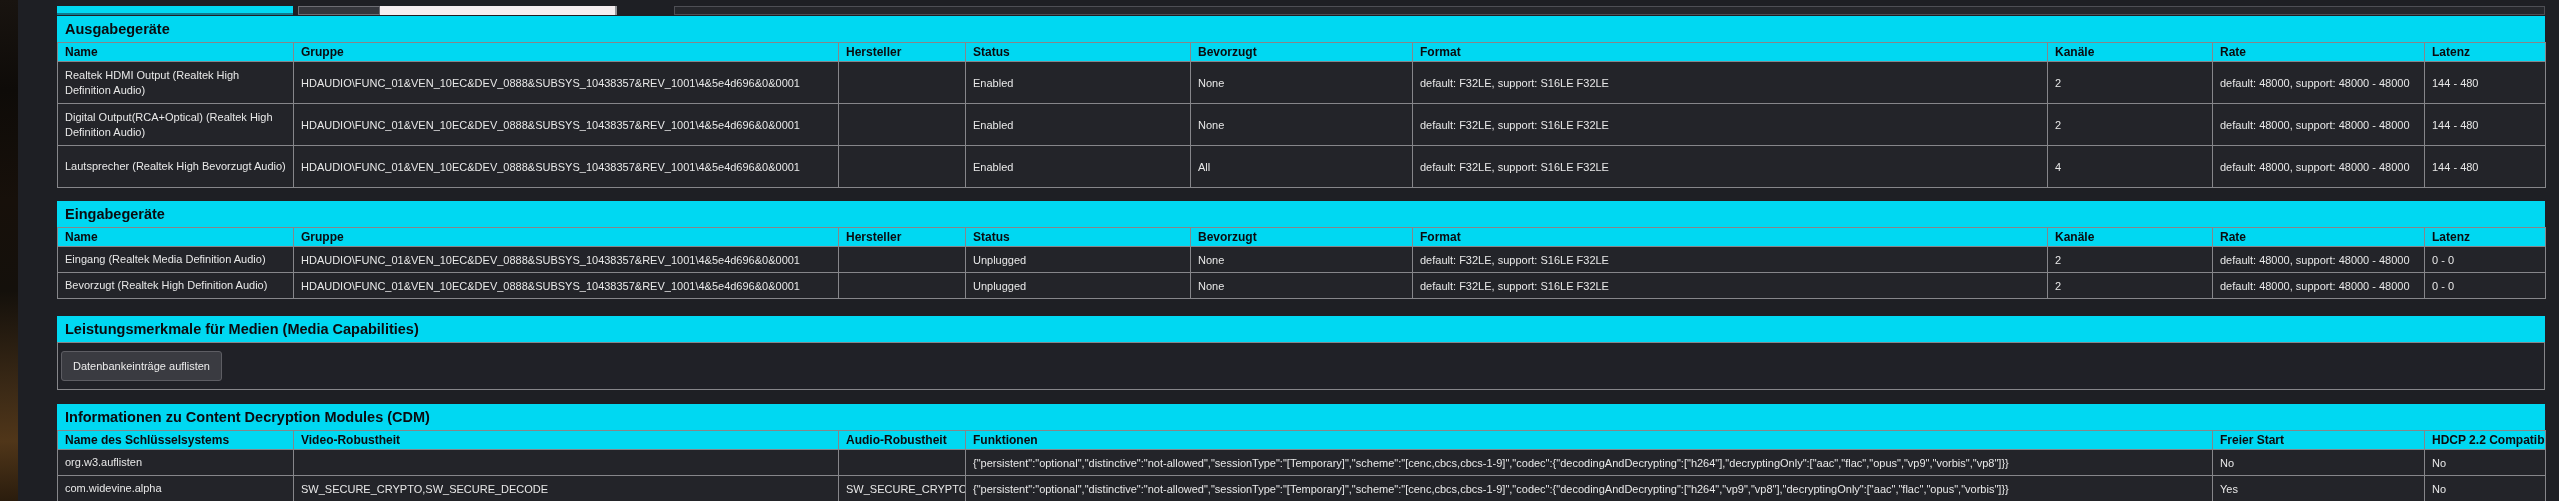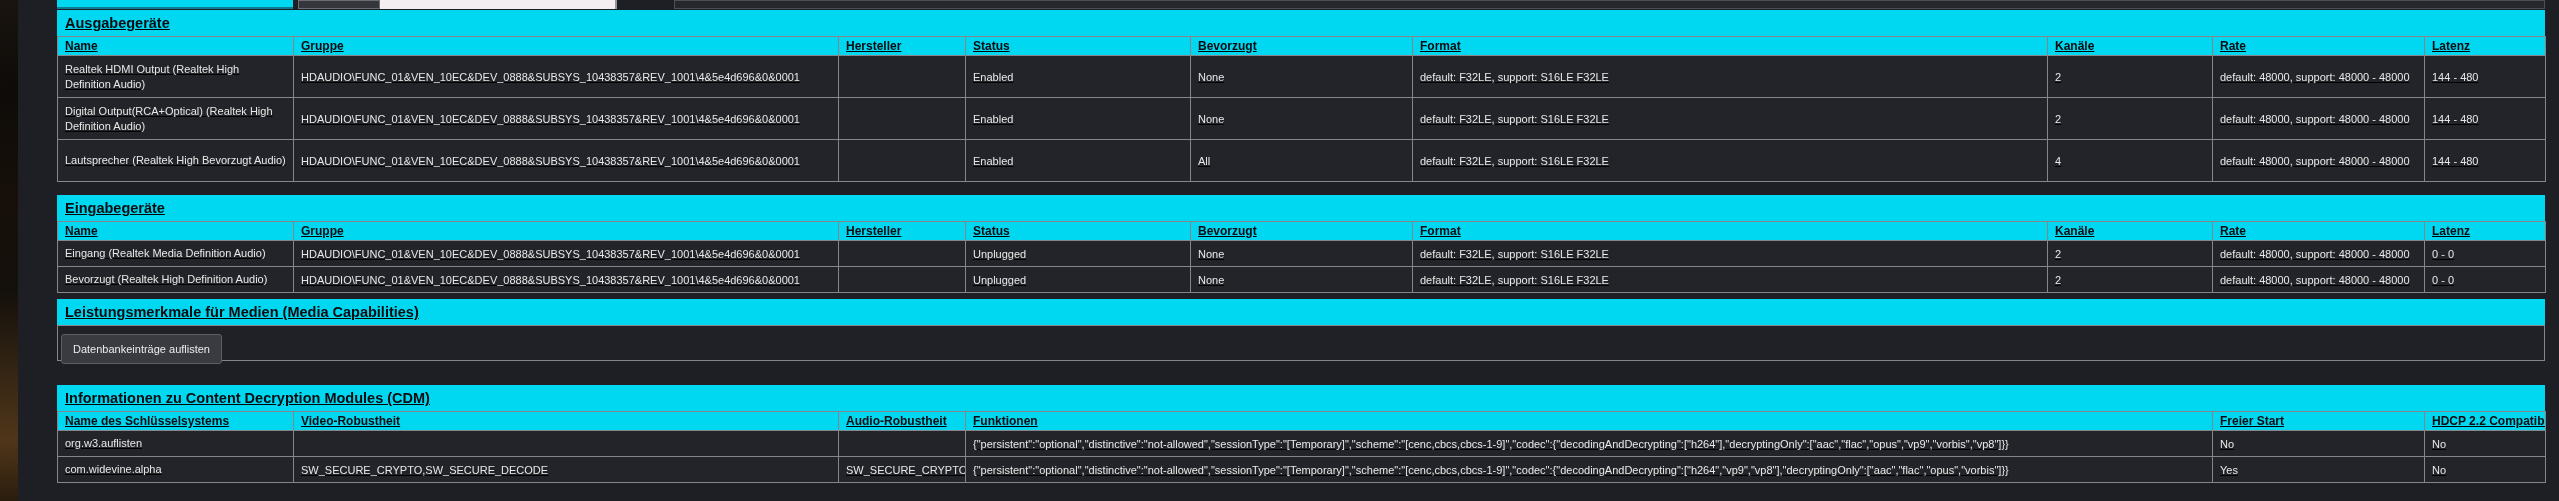--- a/index.html
+++ b/index.html
@@ -6,44 +6,44 @@
   body{
     width:2559px;height:501px;
     background:#1e1f24;
     font-family:"Liberation Sans","DejaVu Sans",sans-serif;
     overflow:hidden;position:relative;
   }
   .wallpaper-strip{
     position:absolute;left:0;top:0;width:18px;height:501px;
     background:linear-gradient(178deg,#191410 0%,#0e0b08 18%,#17100a 40%,#14100b 58%,#3c2a16 78%,#503619 88%,#2a1c0d 100%);
   }
-  .content{position:absolute;left:57px;top:0;width:2488px;text-decoration:underline;}
+  .content{position:absolute;left:57px;top:6px;width:2488px;}
   
   .topbar{position:relative;height:9px;width:100%;}
   .tab-stub{position:absolute;left:0;top:0;width:236px;height:9px;background:#00d8f2;border-bottom:2px solid #0c7c90;box-sizing:border-box;}
   .btn-stub{position:absolute;left:241px;top:0;width:82px;height:9px;background:#35363c;border:1px solid #6d6d73;box-sizing:border-box;}
   .input-stub{position:absolute;left:323px;top:0;width:237px;height:9px;background:#f4eef0;border-right:2px solid #96969a;box-sizing:border-box;}
   .wide-stub{position:absolute;left:617px;top:0;right:0;height:9px;background:#26272c;border:1px solid #4e4f55;box-sizing:border-box;}
   
   .section-title{
     height:26px;line-height:26px;background:#00d8f2;color:#0b0b0f;
     font-size:14.5px;font-weight:bold;padding-left:8px;box-sizing:border-box;
   }
-  .mt1{margin-top:1px}.mt5{margin-top:13px}.mt6{margin-top:6px}.mt8{margin-top:24px}
+  .mt1{margin-top:1px}.mt5{margin-top:13px}.mt6{margin-top:17px}.mt8{margin-top:14px}
   
   table{border-collapse:collapse;table-layout:fixed;width:2488px;}
   th,td{border:1px solid #86868a;padding:2px 7px;text-align:left;vertical-align:middle;box-sizing:border-box;}
   th{background:#00d8f2;color:#0b0b0f;font-size:12px;font-weight:bold;height:17px;white-space:nowrap;overflow:hidden;}
   td{background:#232429;color:#e8e8e8;font-size:11px;white-space:nowrap;overflow:hidden;}
   td:first-child{white-space:normal;line-height:1.35;}
   #output-table tbody td{height:42px;}
   #input-table tbody td,#cdm-table tbody td{height:26px;}
   
   .capabilities-body{
-    height:36px;background:#202127;border:1px solid #86868a;box-sizing:border-box;position:relative;
+    height:48px;background:#202127;border:1px solid #86868a;box-sizing:border-box;position:relative;
   }
   .capabilities-body button{
     position:absolute;left:3px;top:8px;height:30px;
     background:#3a3b41;color:#ececec;border:1px solid #5d5d63;border-radius:3px;
     font-family:"Liberation Sans","DejaVu Sans",sans-serif;font-size:11px;padding:0 11px;cursor:pointer;
   }
 </style>
 </head>
 <body>
 

